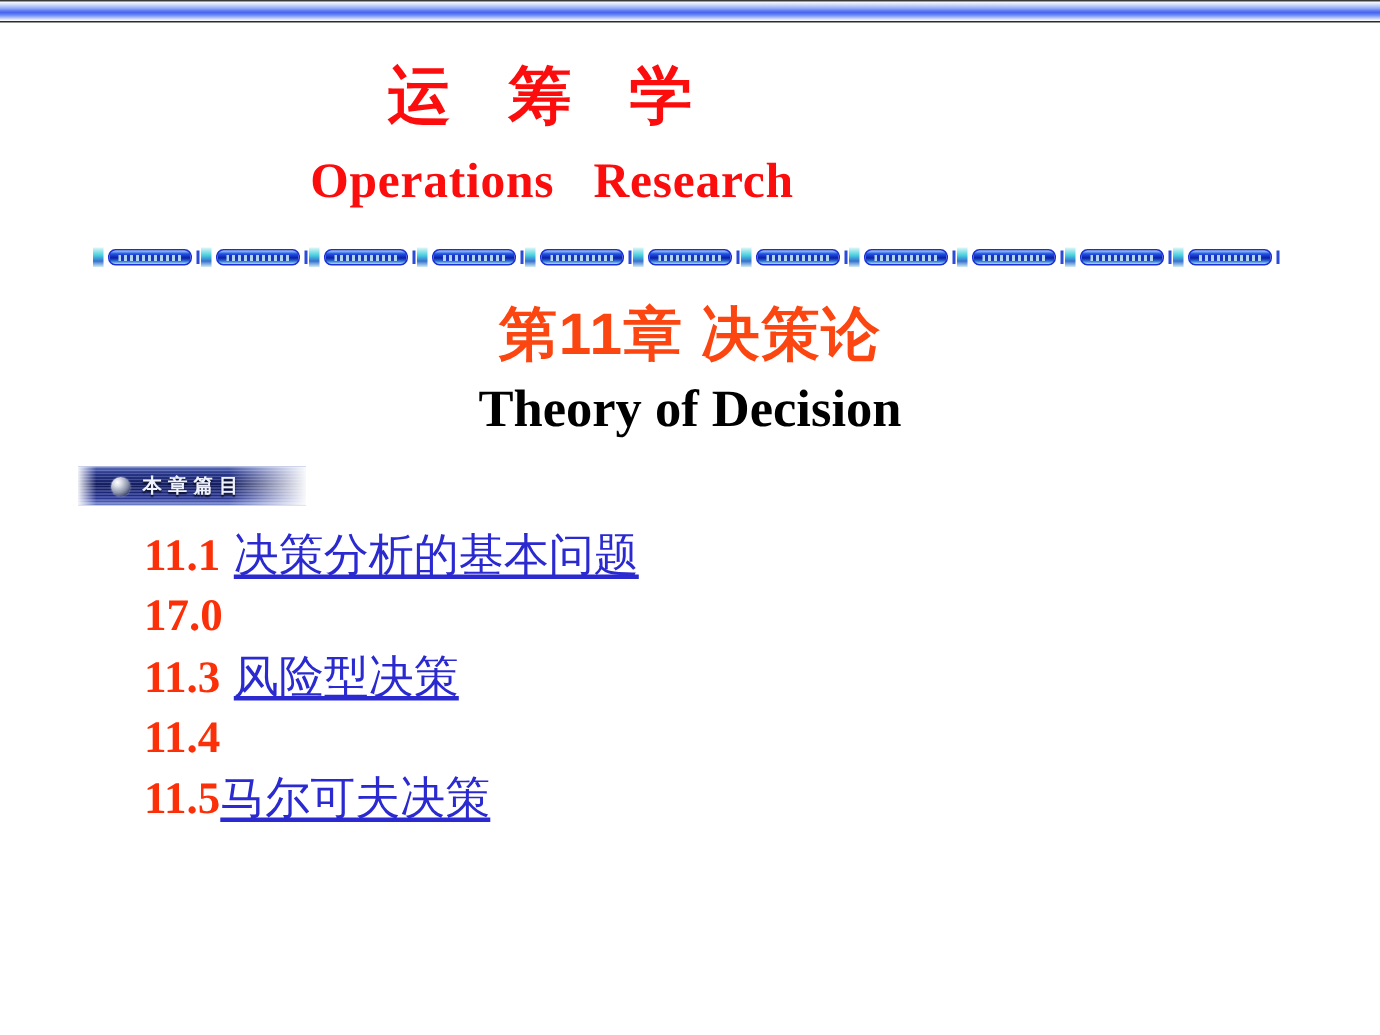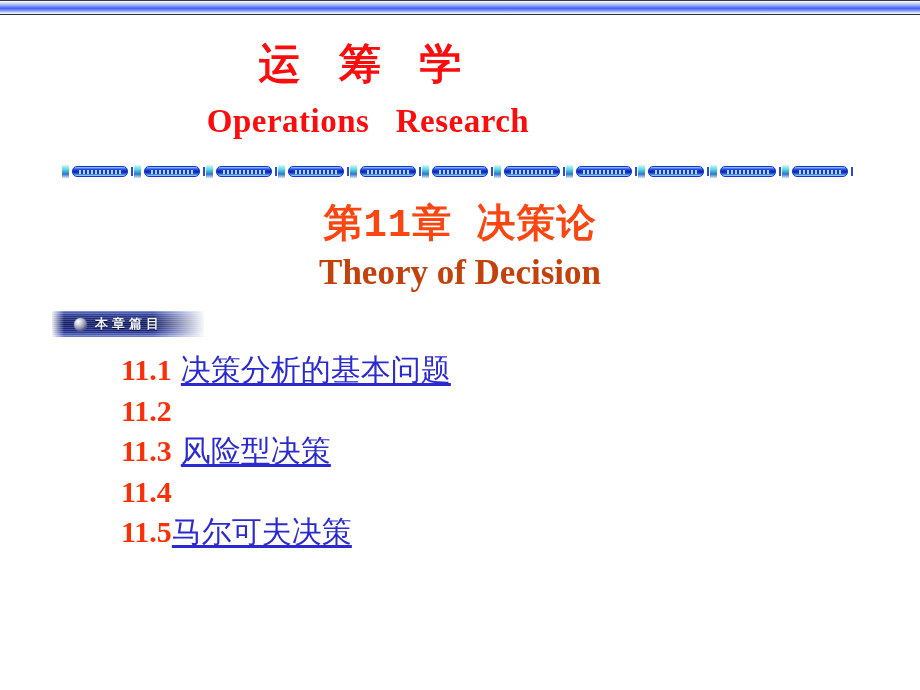--- a/index.html
+++ b/index.html
@@ -117,28 +117,28 @@
   
   #chapter-cn {
     position: absolute;
     left: 0; top: 196px;
     width: 920px;
     text-align: center;
     color: #fb4611;
     font-size: 39px;
     font-weight: bold;
     letter-spacing: 1px;
-    font-family: Liberation Mono, monospace;
+    font-family: Liberation Sans, sans-serif;
   }
   #chapter-en {
     position: absolute;
     left: 0; top: 253px;
     width: 920px;
     text-align: center;
-    color: #c2410c;
+    color: #000000;
     font-size: 35px;
     font-weight: bold;
     font-family: "Liberation Serif", "DejaVu Serif", serif;
   }
 
   
   #badge {
     position: absolute;
     left: 52px; top: 311px;
     width: 152px;
@@ -169,21 +169,20 @@
     letter-spacing: 4px;
     font-family: "DejaVu Sans", "Liberation Sans", sans-serif;
     text-shadow: 0 1px 1px rgba(0,0,0,.8);
   }
 
   
   #contents {
     position: absolute;
     left: 96px; top: 350px;
     width: 760px;
-    margin-left: 25px;
   }
   .toc-row {
     display: flex;
     align-items: baseline;
     margin-bottom: 3px;
     white-space: nowrap;
   }
   .toc-num {
     color: #fb3008;
     font-size: 30px;
@@ -281,21 +280,21 @@
   <span class="btext">本章篇目</span>
 </div>
 
 <div id="contents">
     <div class="toc-row">
       <span class="toc-num">11.1</span>
       <span class="gap-sp gap-w"></span>
       <a class="toc-link">决策分析的基本问题</a>
     </div>
     <div class="toc-row">
-      <span class="toc-num">11.2</span>
+      <span class="toc-num">17.0</span>
       <span class="gap-sp gap-w"></span>
     </div>
     <div class="toc-row">
       <span class="toc-num">11.3</span>
       <span class="gap-sp gap-w"></span>
       <a class="toc-link">风险型决策</a>
     </div>
     <div class="toc-row">
       <span class="toc-num">11.4</span>
       <span class="gap-sp gap-w"></span>

